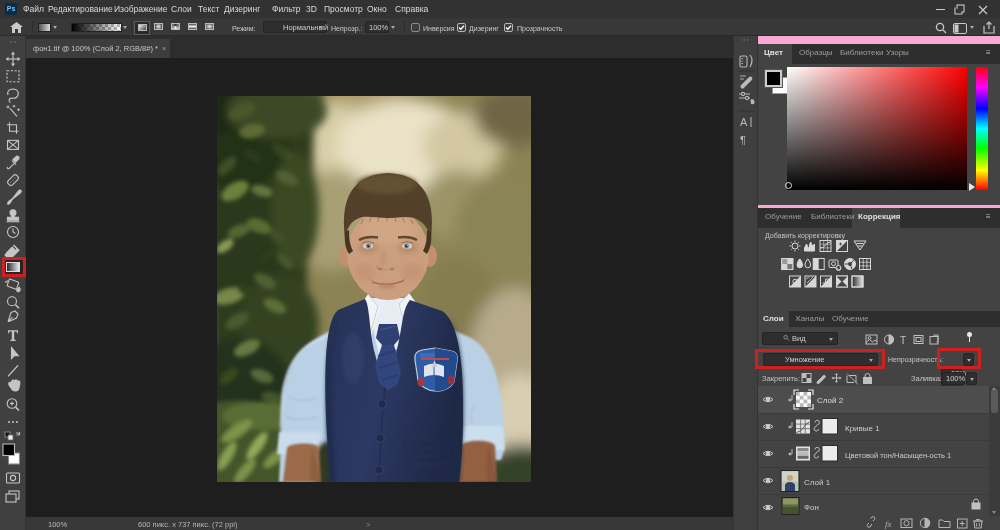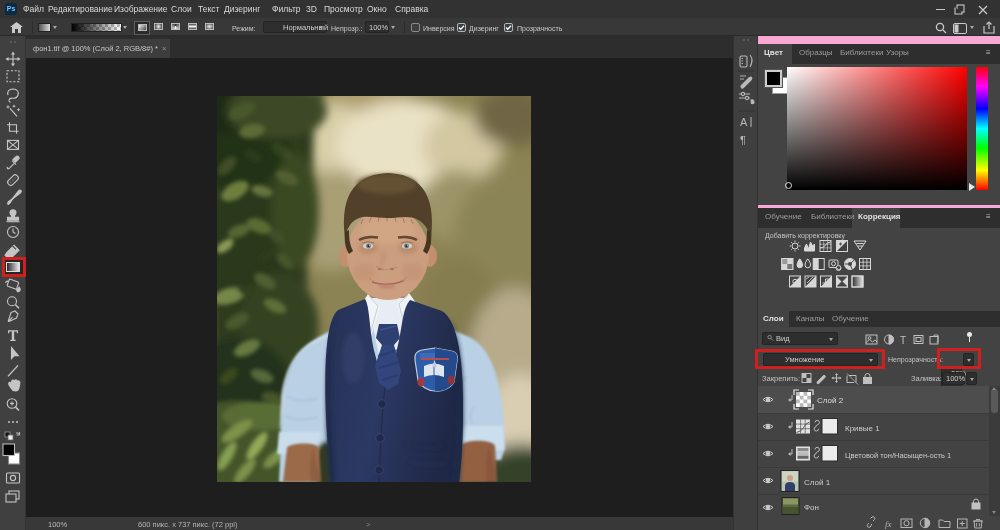--- a/index.html
+++ b/index.html
@@ -618,21 +618,21 @@
     </div>
 
     <div class="ptabbar" style="top:275px;height:16px">
       <div style="position:absolute;left:0;top:0;width:31px;height:16px;background:#434343"></div>
       <span class="ptab act" style="left:5px;top:3px">Слои</span>
       <span class="ptab" style="left:38px;top:3px">Каналы</span>
       <span class="ptab" style="left:74px;top:3px">Обучение</span>
     </div>
     <div class="pbody" style="top:291px;height:203px">
 
-      <div class="ddown" style="left:4px;top:5px;width:76px;height:13px;line-height:12px;padding-left:4px;font-size:7.5px"><svg width="7" height="8" viewBox="0 0 8 8" style="vertical-align:-1px">
+      <div class="ddown" style="left:4px;top:5px;width:76px;height:13px;line-height:12px;padding-left:20px;font-size:7.5px"><svg width="7" height="8" viewBox="0 0 8 8" style="vertical-align:-1px">
             <circle cx="3" cy="3" r="2" fill="none" stroke="#999" stroke-width="1"></circle>
             <line x1="4.5" y1="4.5" x2="7" y2="7" stroke="#999" stroke-width="1"></line>
           </svg> Вид<span class="tri" style="position:absolute;right:4px;top:4.5px"></span></div>
       <svg style="position:absolute;left:106px;top:6px" width="120" height="13" viewBox="0 0 120 13">
         <g stroke="#c0c0c0" fill="none" stroke-width="1">
           <rect x="2" y="2" width="11" height="9"></rect>
             <circle cx="5.5" cy="5" r="1.4"></circle>
             <path d="M2 9.5 l3.5 -3 l3 2.5 l2.5 -2 l2 2"></path>
           <circle cx="25" cy="6.5" r="4.5"></circle>
             <path d="M25 2 a4.5 4.5 0 0 1 0 9 Z" fill="#c0c0c0"></path>

